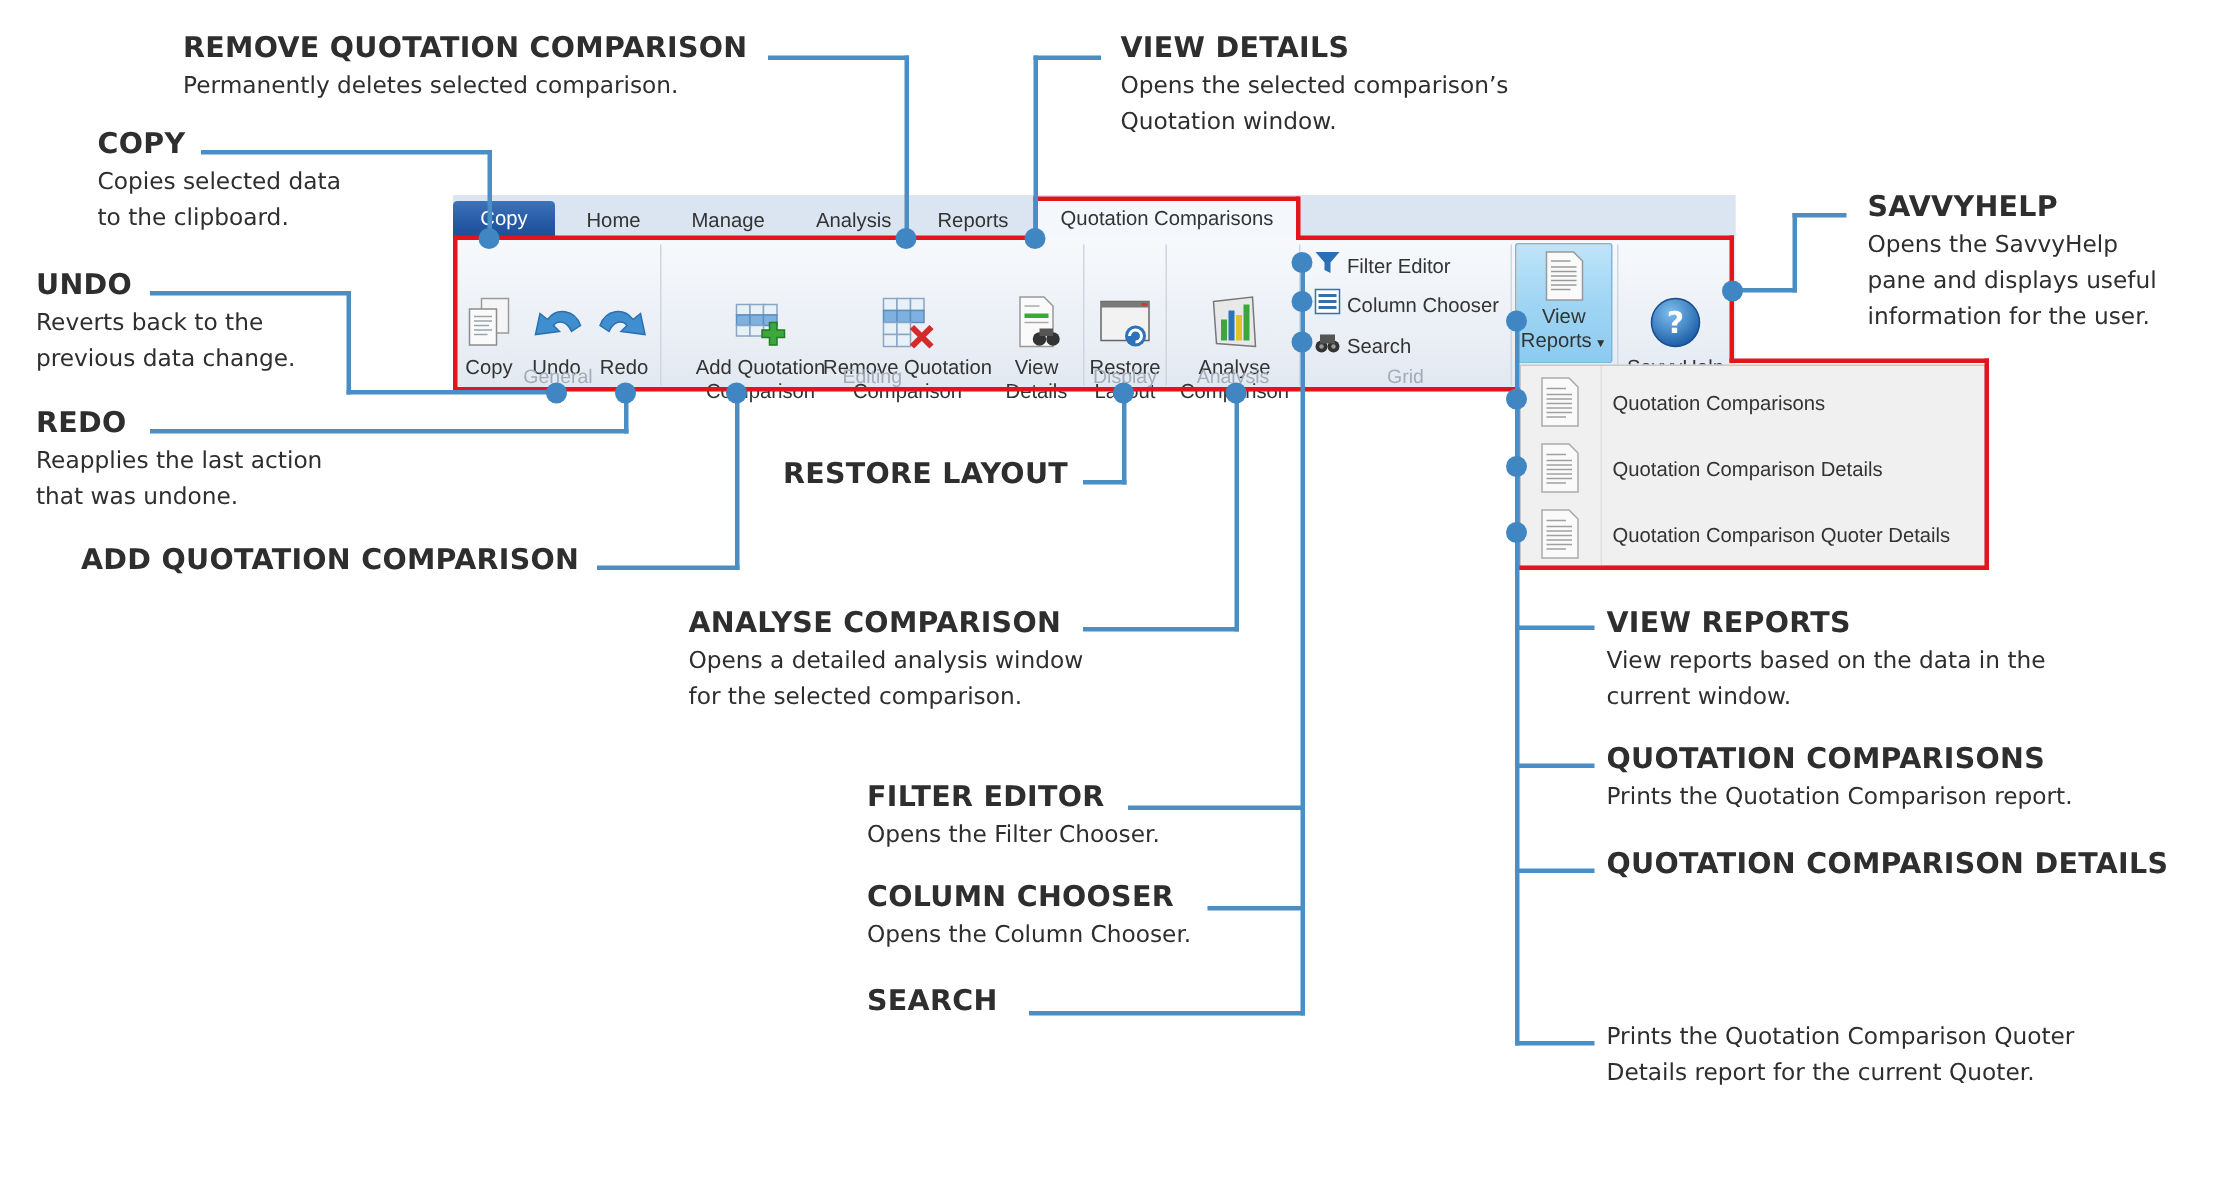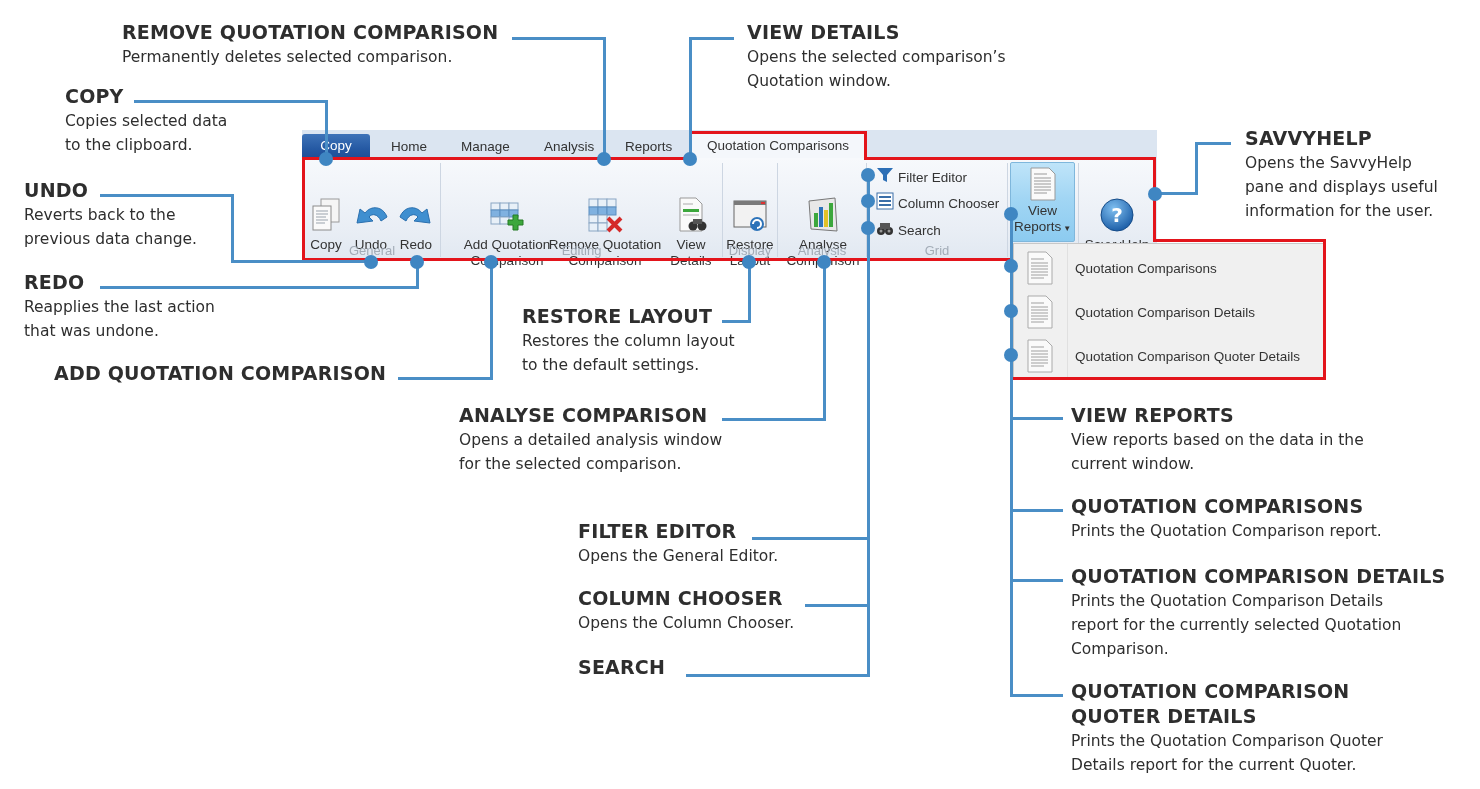--- a/index.html
+++ b/index.html
@@ -412,31 +412,29 @@
 <div class="callout" style="left:24px; top:270px;">
   <div class="ttl">REDO</div>
   <div class="desc">Reapplies the last action
 that was undone.</div>
 </div>
 <div class="callout" style="left:54px; top:361px;">
   <div class="ttl">ADD QUOTATION COMPARISON</div>
 </div>
 <div class="callout" style="left:522px; top:304px;">
   <div class="ttl">RESTORE LAYOUT</div>
-  <div class="desc">Restores the column layout
-to the default settings.</div>
 </div>
 <div class="callout" style="left:459px; top:403px;">
   <div class="ttl">ANALYSE COMPARISON</div>
   <div class="desc">Opens a detailed analysis window
 for the selected comparison.</div>
 </div>
 <div class="callout" style="left:578px; top:519px;">
   <div class="ttl">FILTER EDITOR</div>
-  <div class="desc">Opens the General Editor.</div>
+  <div class="desc">Opens the Filter Chooser.</div>
 </div>
 <div class="callout" style="left:578px; top:586px;">
   <div class="ttl">COLUMN CHOOSER</div>
   <div class="desc">Opens the Column Chooser.</div>
 </div>
 <div class="callout" style="left:578px; top:655px;">
   <div class="ttl">SEARCH</div>
 </div>
 <div class="callout" style="left:1245px; top:126px;">
   <div class="ttl">SAVVYHELP</div>
@@ -448,22 +446,17 @@
   <div class="ttl">VIEW REPORTS</div>
   <div class="desc">View reports based on the data in the
 current window.</div>
 </div>
 <div class="callout" style="left:1071px; top:494px;">
   <div class="ttl">QUOTATION COMPARISONS</div>
   <div class="desc">Prints the Quotation Comparison report.</div>
 </div>
 <div class="callout" style="left:1071px; top:564px;">
   <div class="ttl">QUOTATION COMPARISON DETAILS</div>
-  <div class="desc">Prints the Quotation Comparison Details
-report for the currently selected Quotation
-Comparison.</div>
 </div>
 <div class="callout" style="left:1071px; top:679px;">
-  <div class="ttl" style="white-space:pre-line">QUOTATION COMPARISON
-QUOTER DETAILS</div>
   <div class="desc">Prints the Quotation Comparison Quoter
 Details report for the current Quoter.</div>
 </div>
 
 </body></html>

